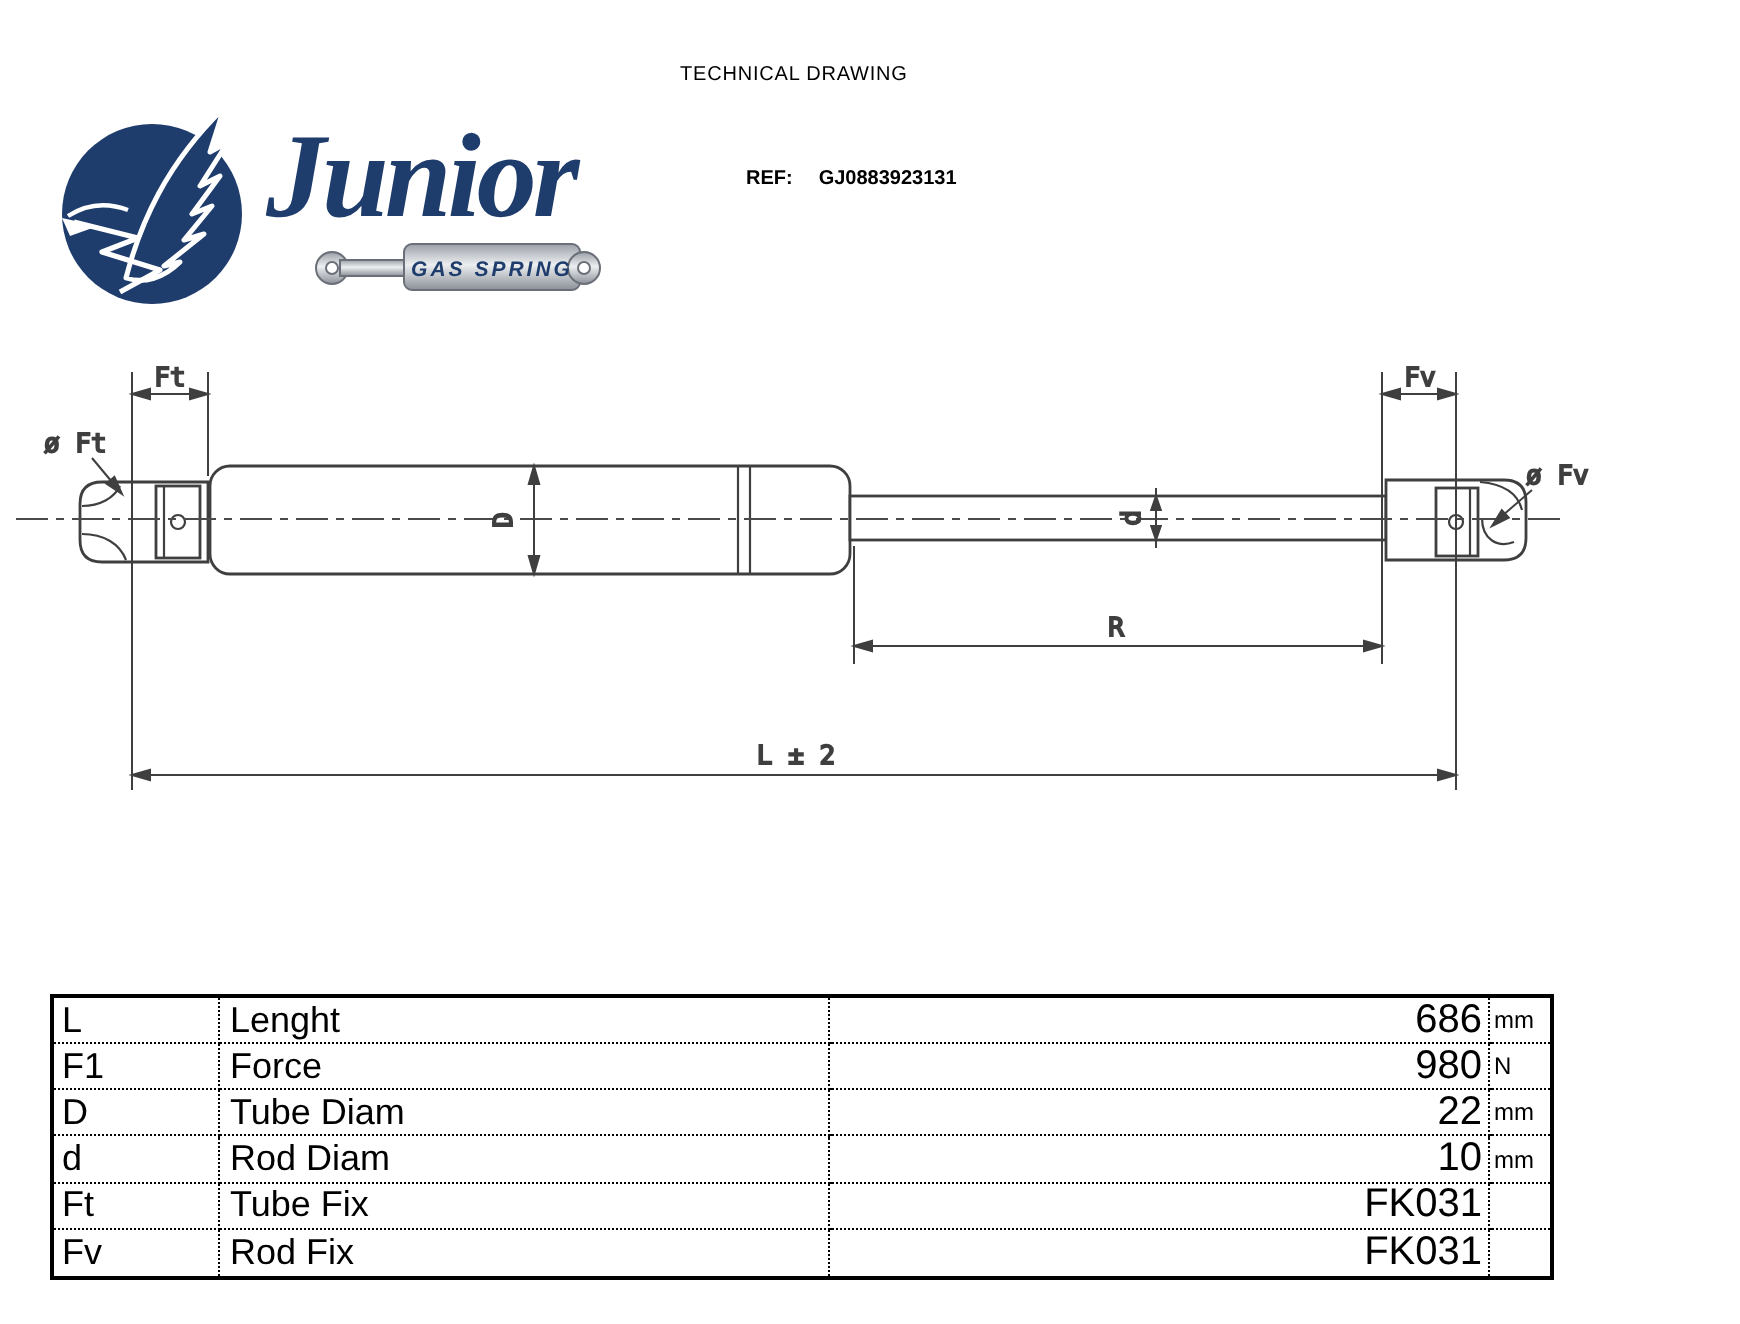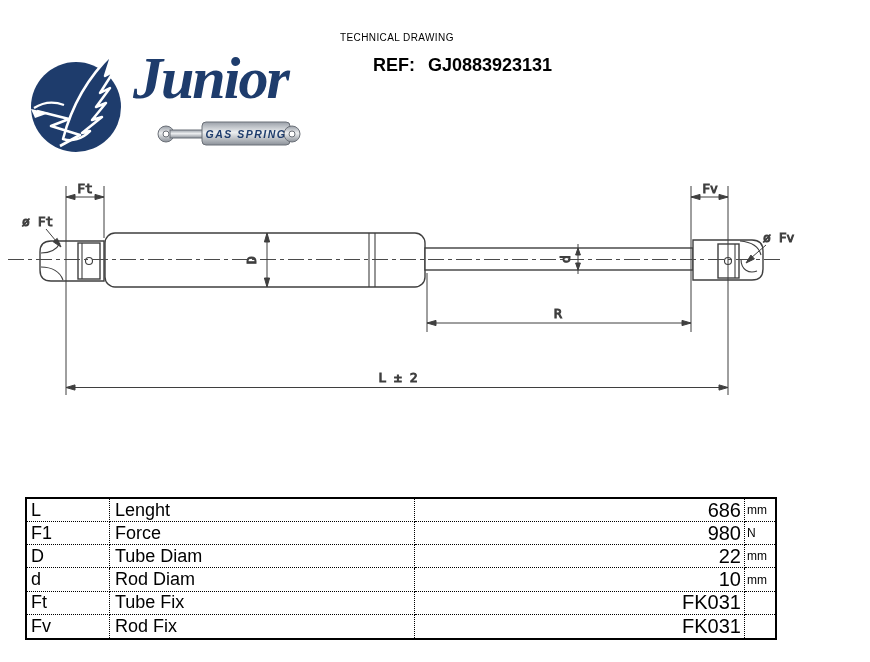--- a/index.html
+++ b/index.html
@@ -3,30 +3,30 @@
 <meta charset="utf-8">
 <style>
   html,body{margin:0;padding:0;}
   body{
     width:870px;height:662px;position:relative;background:#ffffff;
     font-family:"Liberation Sans",sans-serif;color:#000;overflow:hidden;
   }
   
   .logo-emblem{position:absolute;left:20px;top:42px;width:122px;height:126px;}
   .brand-word{
-    position:absolute;left:133px;top:48px;font-family:"Liberation Serif",serif;
+    position:absolute;left:133px;top:58px;font-family:"Liberation Serif",serif;
     font-style:italic;font-weight:bold;font-size:60px;line-height:1;
     color:#1e3c6c;letter-spacing:-2px;
   }
   .banner{position:absolute;left:156px;top:116px;width:146px;height:34px;}
   .doc-title{
     position:absolute;left:340px;top:32px;width:340px;text-align:left;
     font-size:10px;font-weight:normal;letter-spacing:.4px;
   }
-  .ref-line{position:absolute;left:373px;top:55px;font-size:18px;font-weight:bold;}
+  .ref-line{position:absolute;left:373px;top:84px;font-size:10px;font-weight:bold;}
   .ref-line .ref-value{margin-left:13px;}
   
   .drawing-svg{position:absolute;left:0;top:0;z-index:1;}
   .drawing-svg text{
     font-family:"DejaVu Sans Mono",monospace;font-size:13px;fill:#3f3f3f;
   }
   
   .spec-table{
     position:absolute;left:25px;top:497px;width:752px;height:143px;
     border:2px solid #000;box-sizing:border-box;z-index:2;background:#fff;

